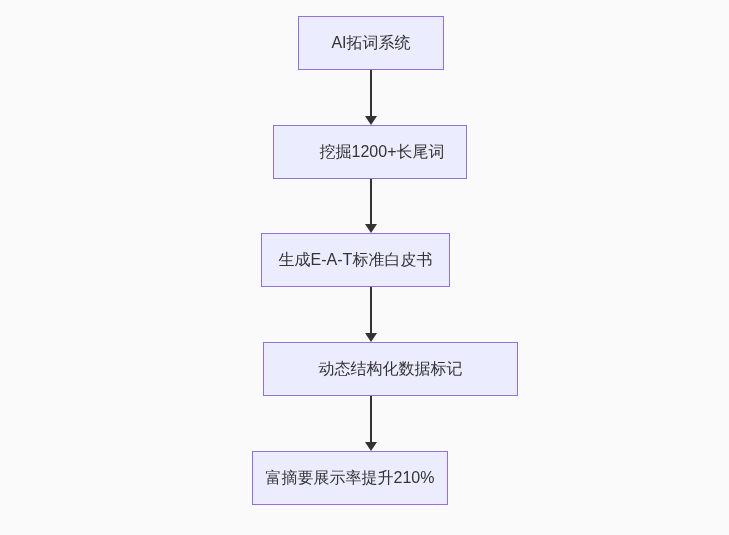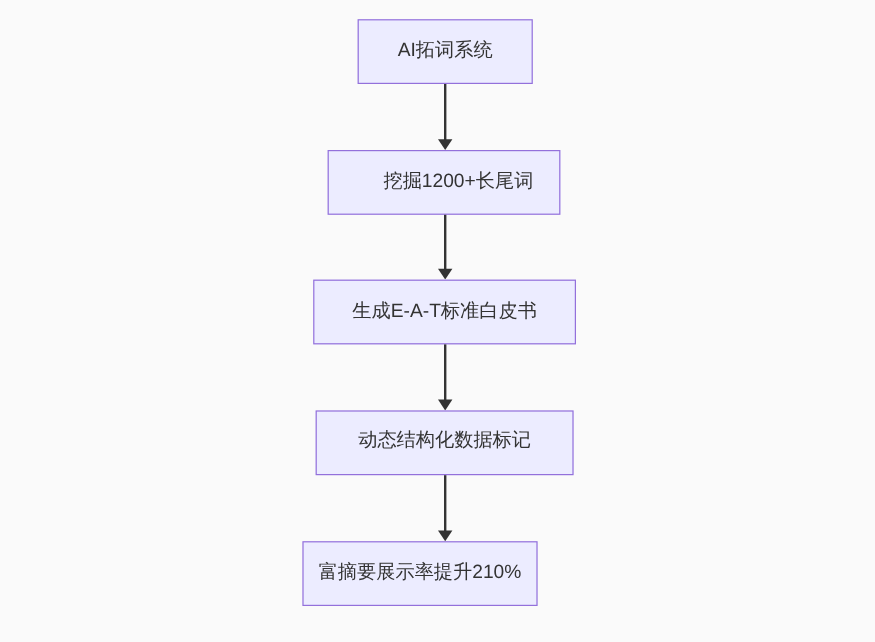--- a/index.html
+++ b/index.html
@@ -28,22 +28,22 @@
     align-items: center;
     justify-content: center;
     text-align: center;
     height: 54px;
     line-height: 1.2;
     white-space: nowrap;
   }
   
   .node-0 { left: 298px; top: 16px;  width: 146px; }
   .node-1 { left: 273px; top: 125px; width: 194px; padding-left: 24px; }
-  .node-2 { left: 261px; top: 233px; width: 219px; }
-  .node-3 { left: 263px; top: 342px; width: 215px; font-family: Liberation Mono, monospace; }
+  .node-2 { left: 261px; top: 233px; width: 189px; }
+  .node-3 { left: 263px; top: 342px; width: 255px; }
   .node-4 { left: 252px; top: 451px; width: 196px; }
 
   .flow-arrow {
     position: absolute;
     left: 364px;           
     width: 13px;
   }
   .arrow-0 { top: 70px;  height: 55px; }
   .arrow-1 { top: 179px; height: 54px; }
   .arrow-2 { top: 287px; height: 55px; }

